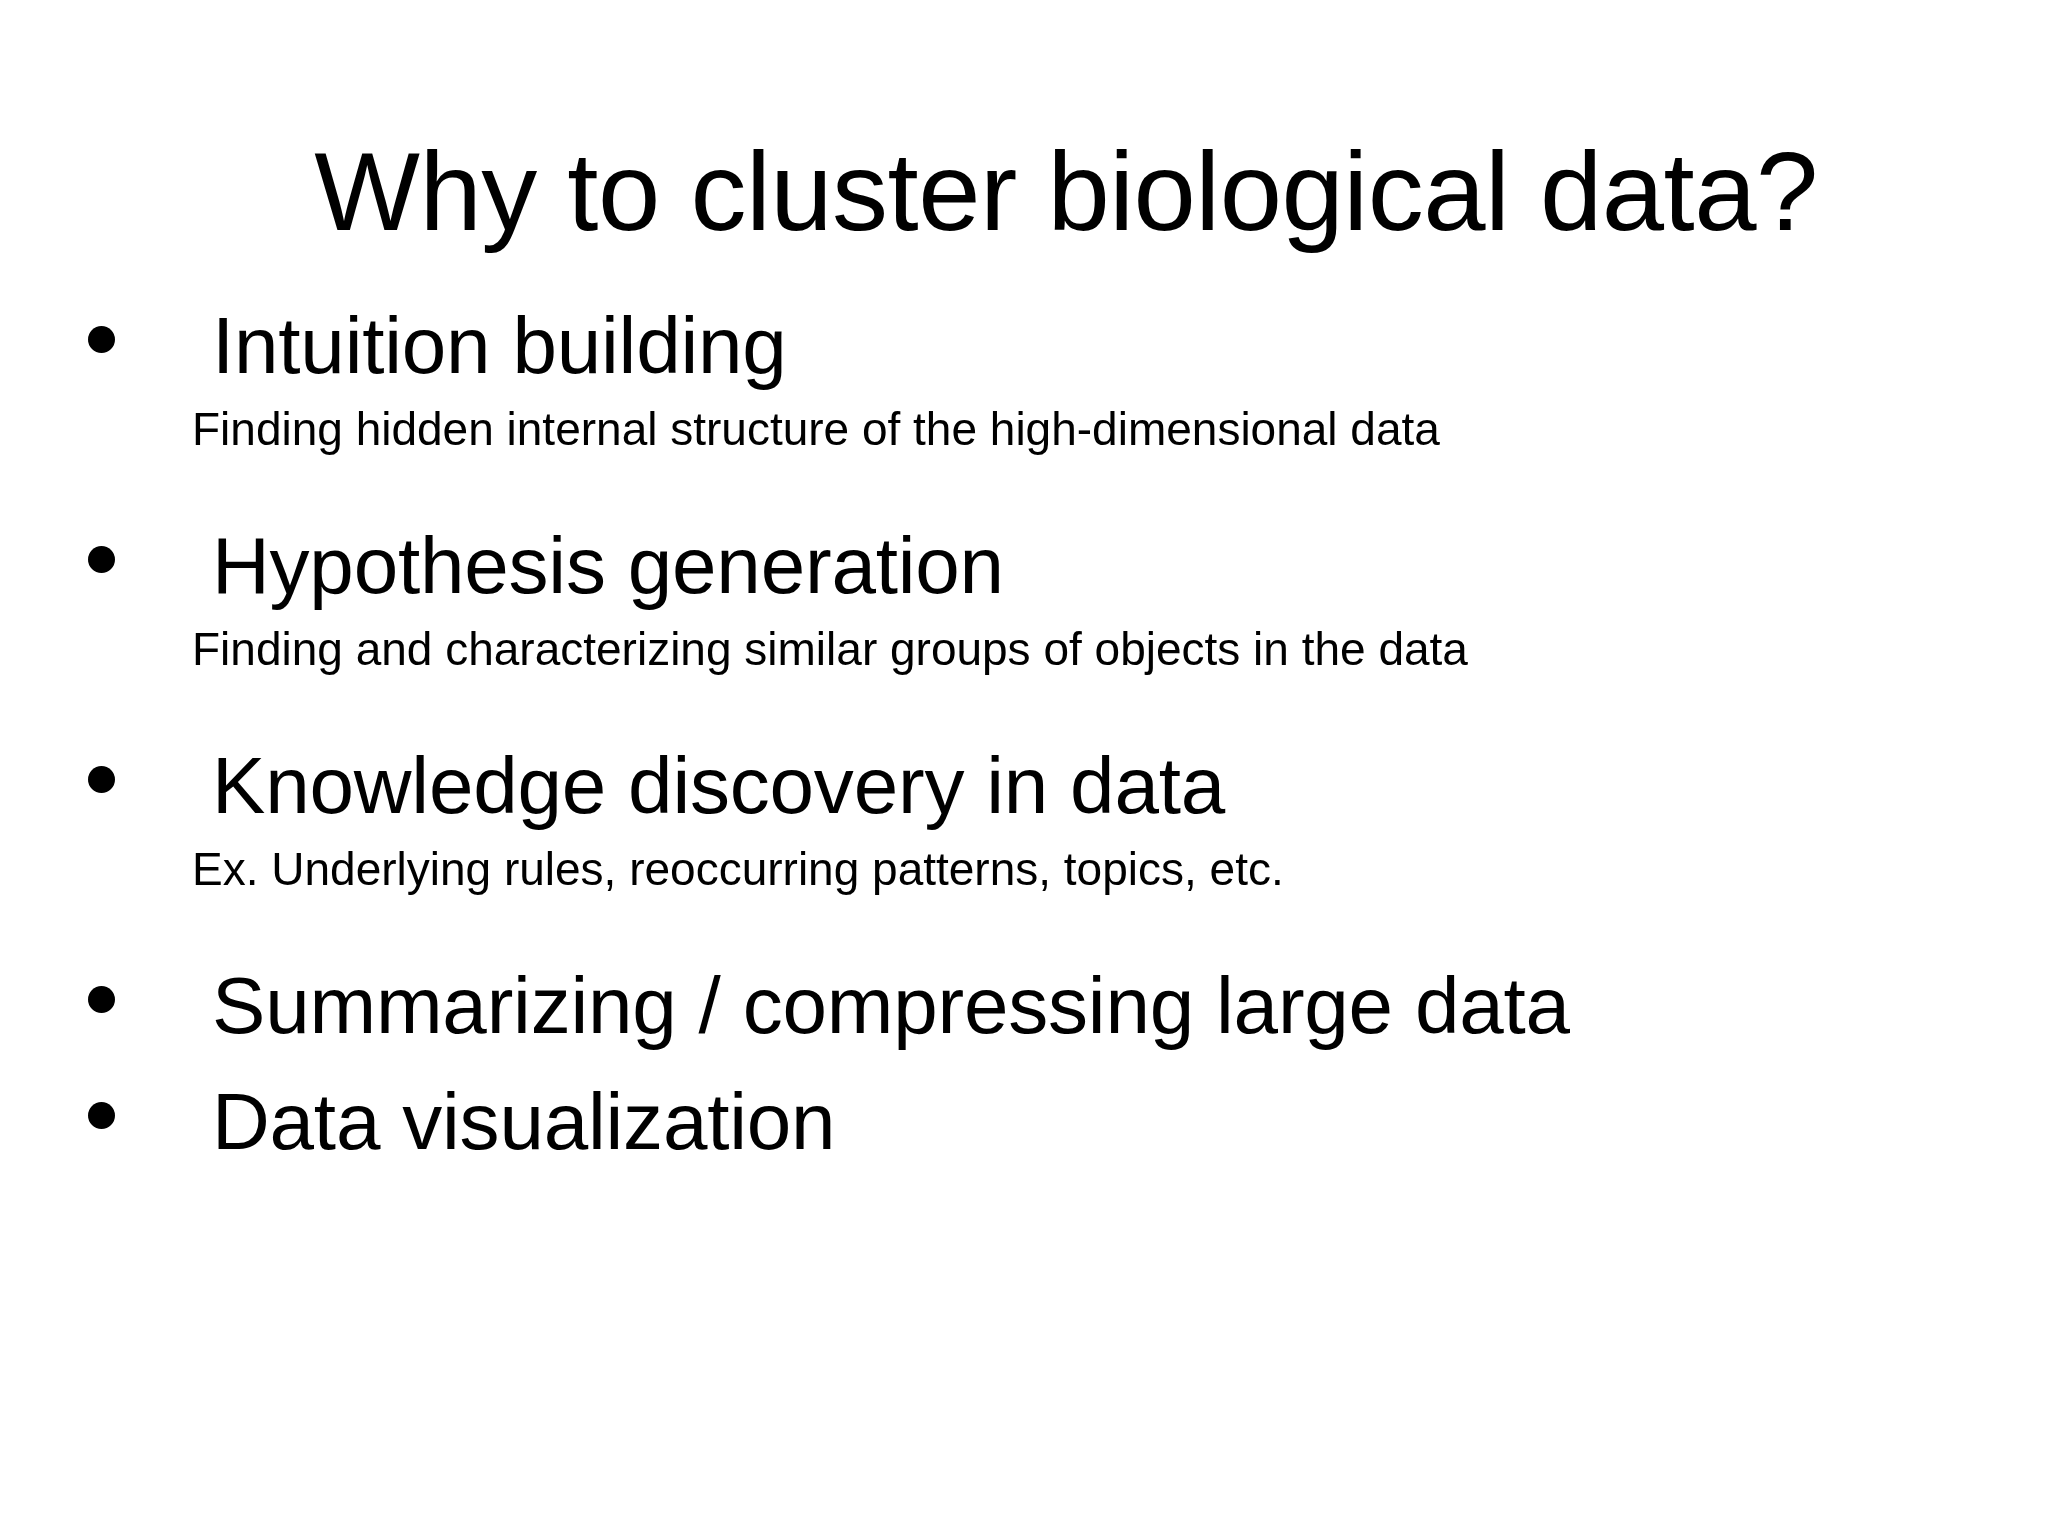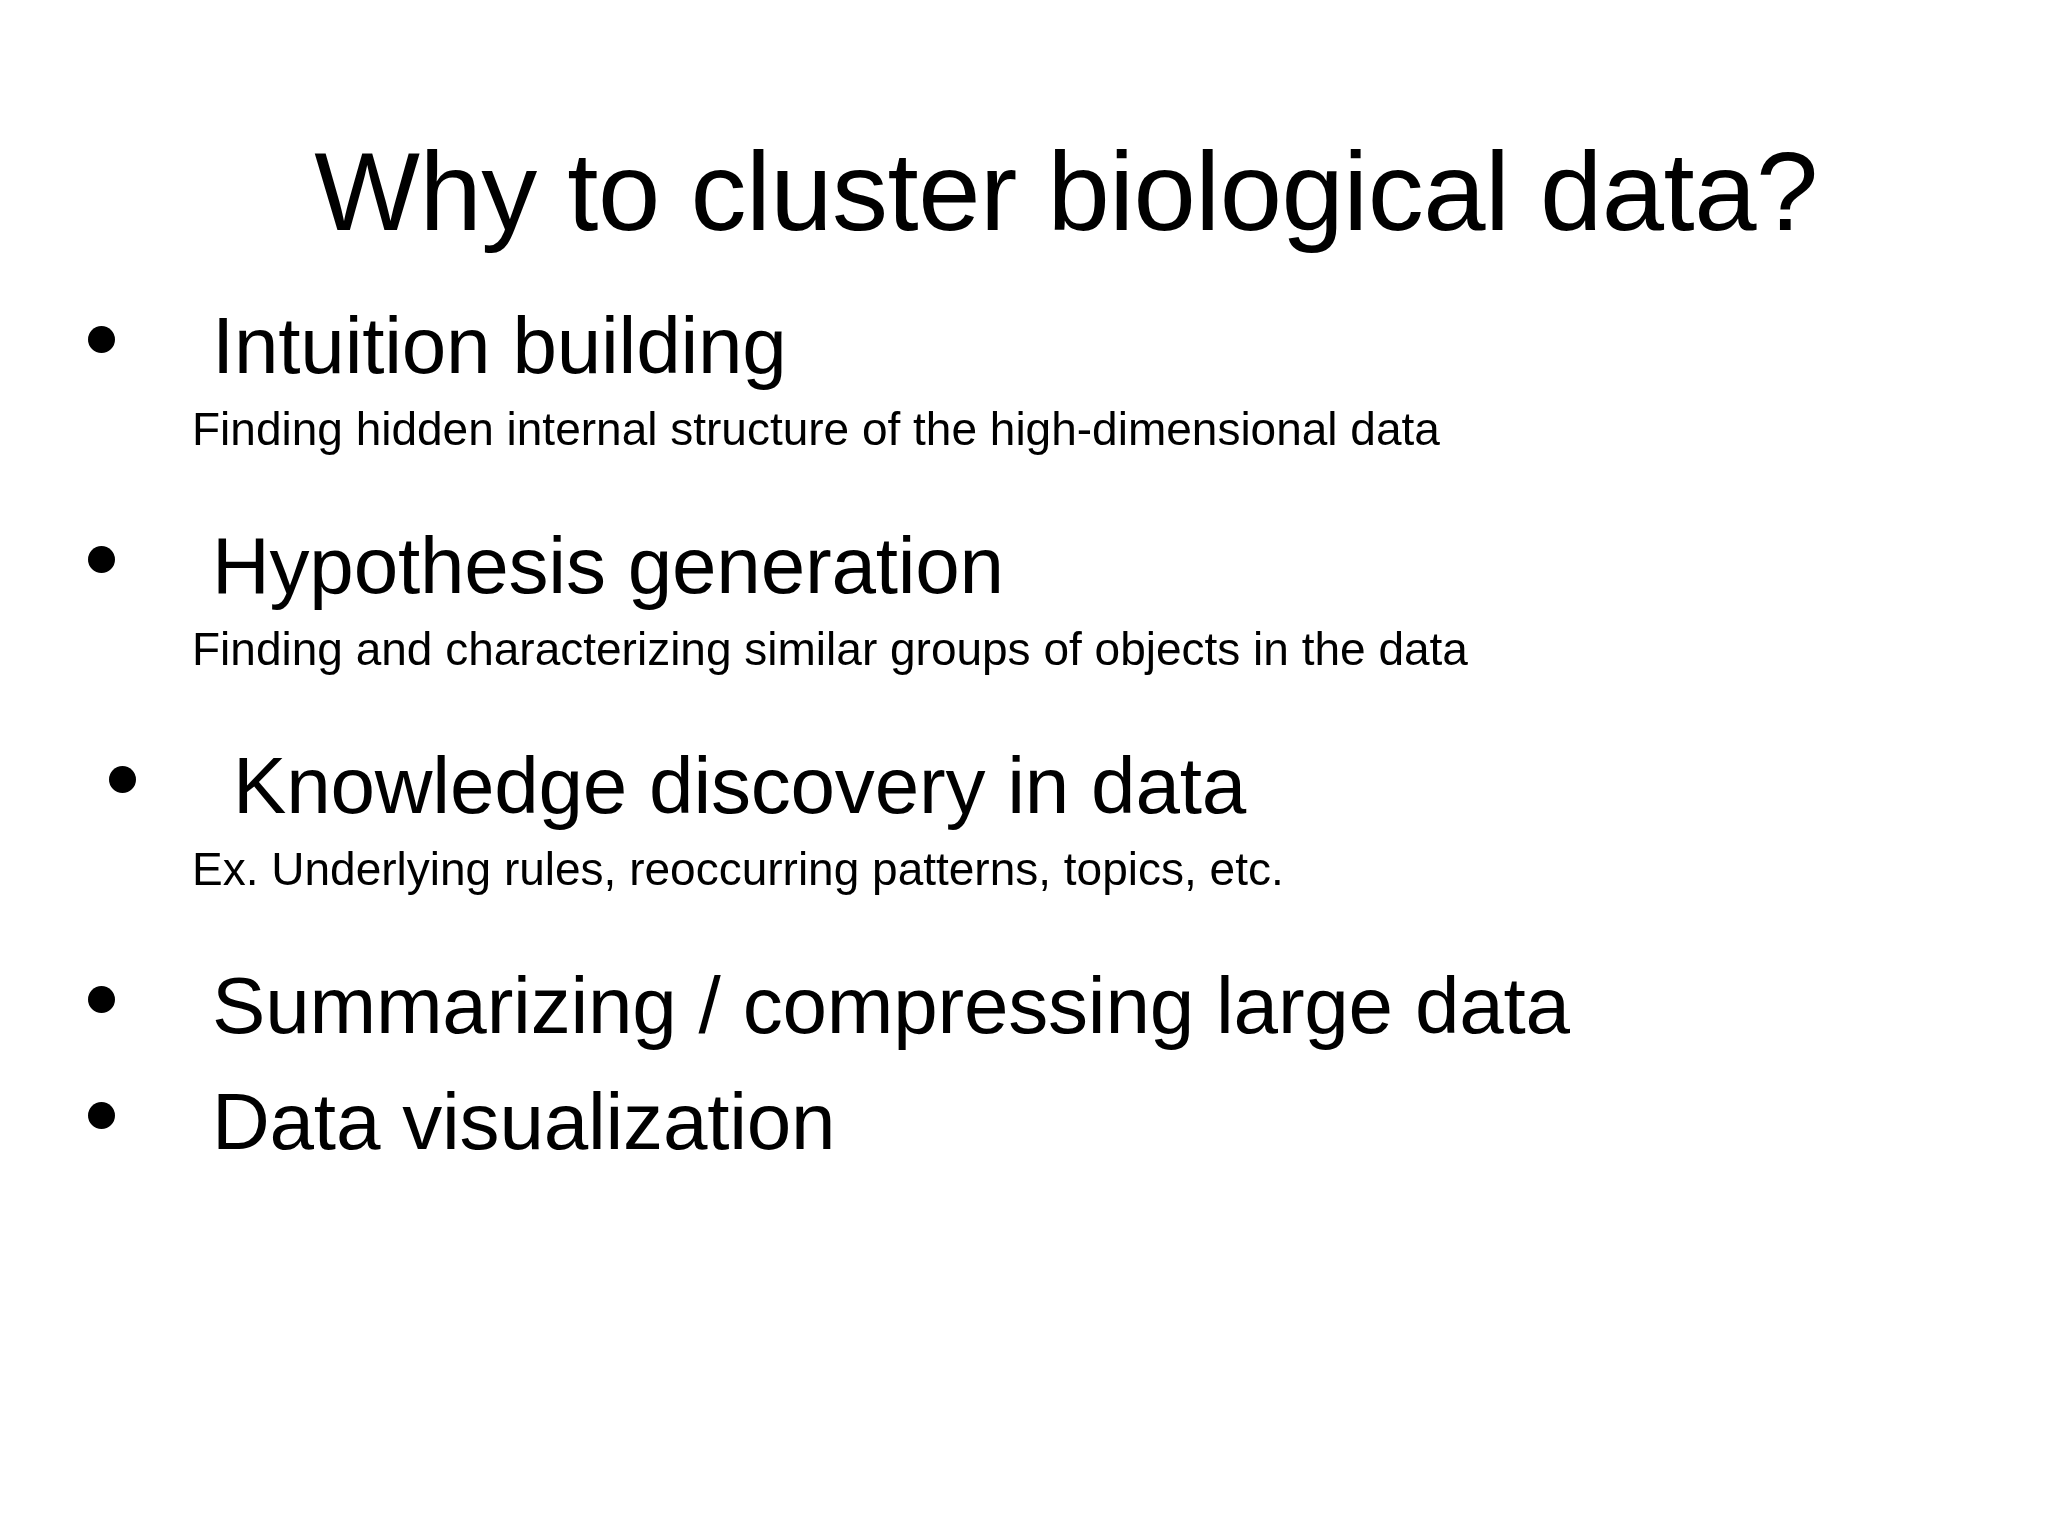--- a/index.html
+++ b/index.html
@@ -88,21 +88,21 @@
     font-weight: 400;
     letter-spacing: 0px;
     white-space: nowrap;
   }
 
   
   .r-b1 { height: 108px; }
   .r-s1 { height: 112px; padding-left: 10px; }
   .r-b2 { height: 108px; }
   .r-s2 { height: 112px; }
-  .r-b3 { height: 108px; margin-left: 21px; }
+  .r-b3 { height: 108px; }
   .r-s3 { height: 112px; }
   .r-b4 { height: 116px; }
   .r-b5 { height: 116px; }
 </style>
 </head>
 <body>
 
 <div class="slide">
 
   <h1 class="slide-title">Why to cluster biological data?</h1>

